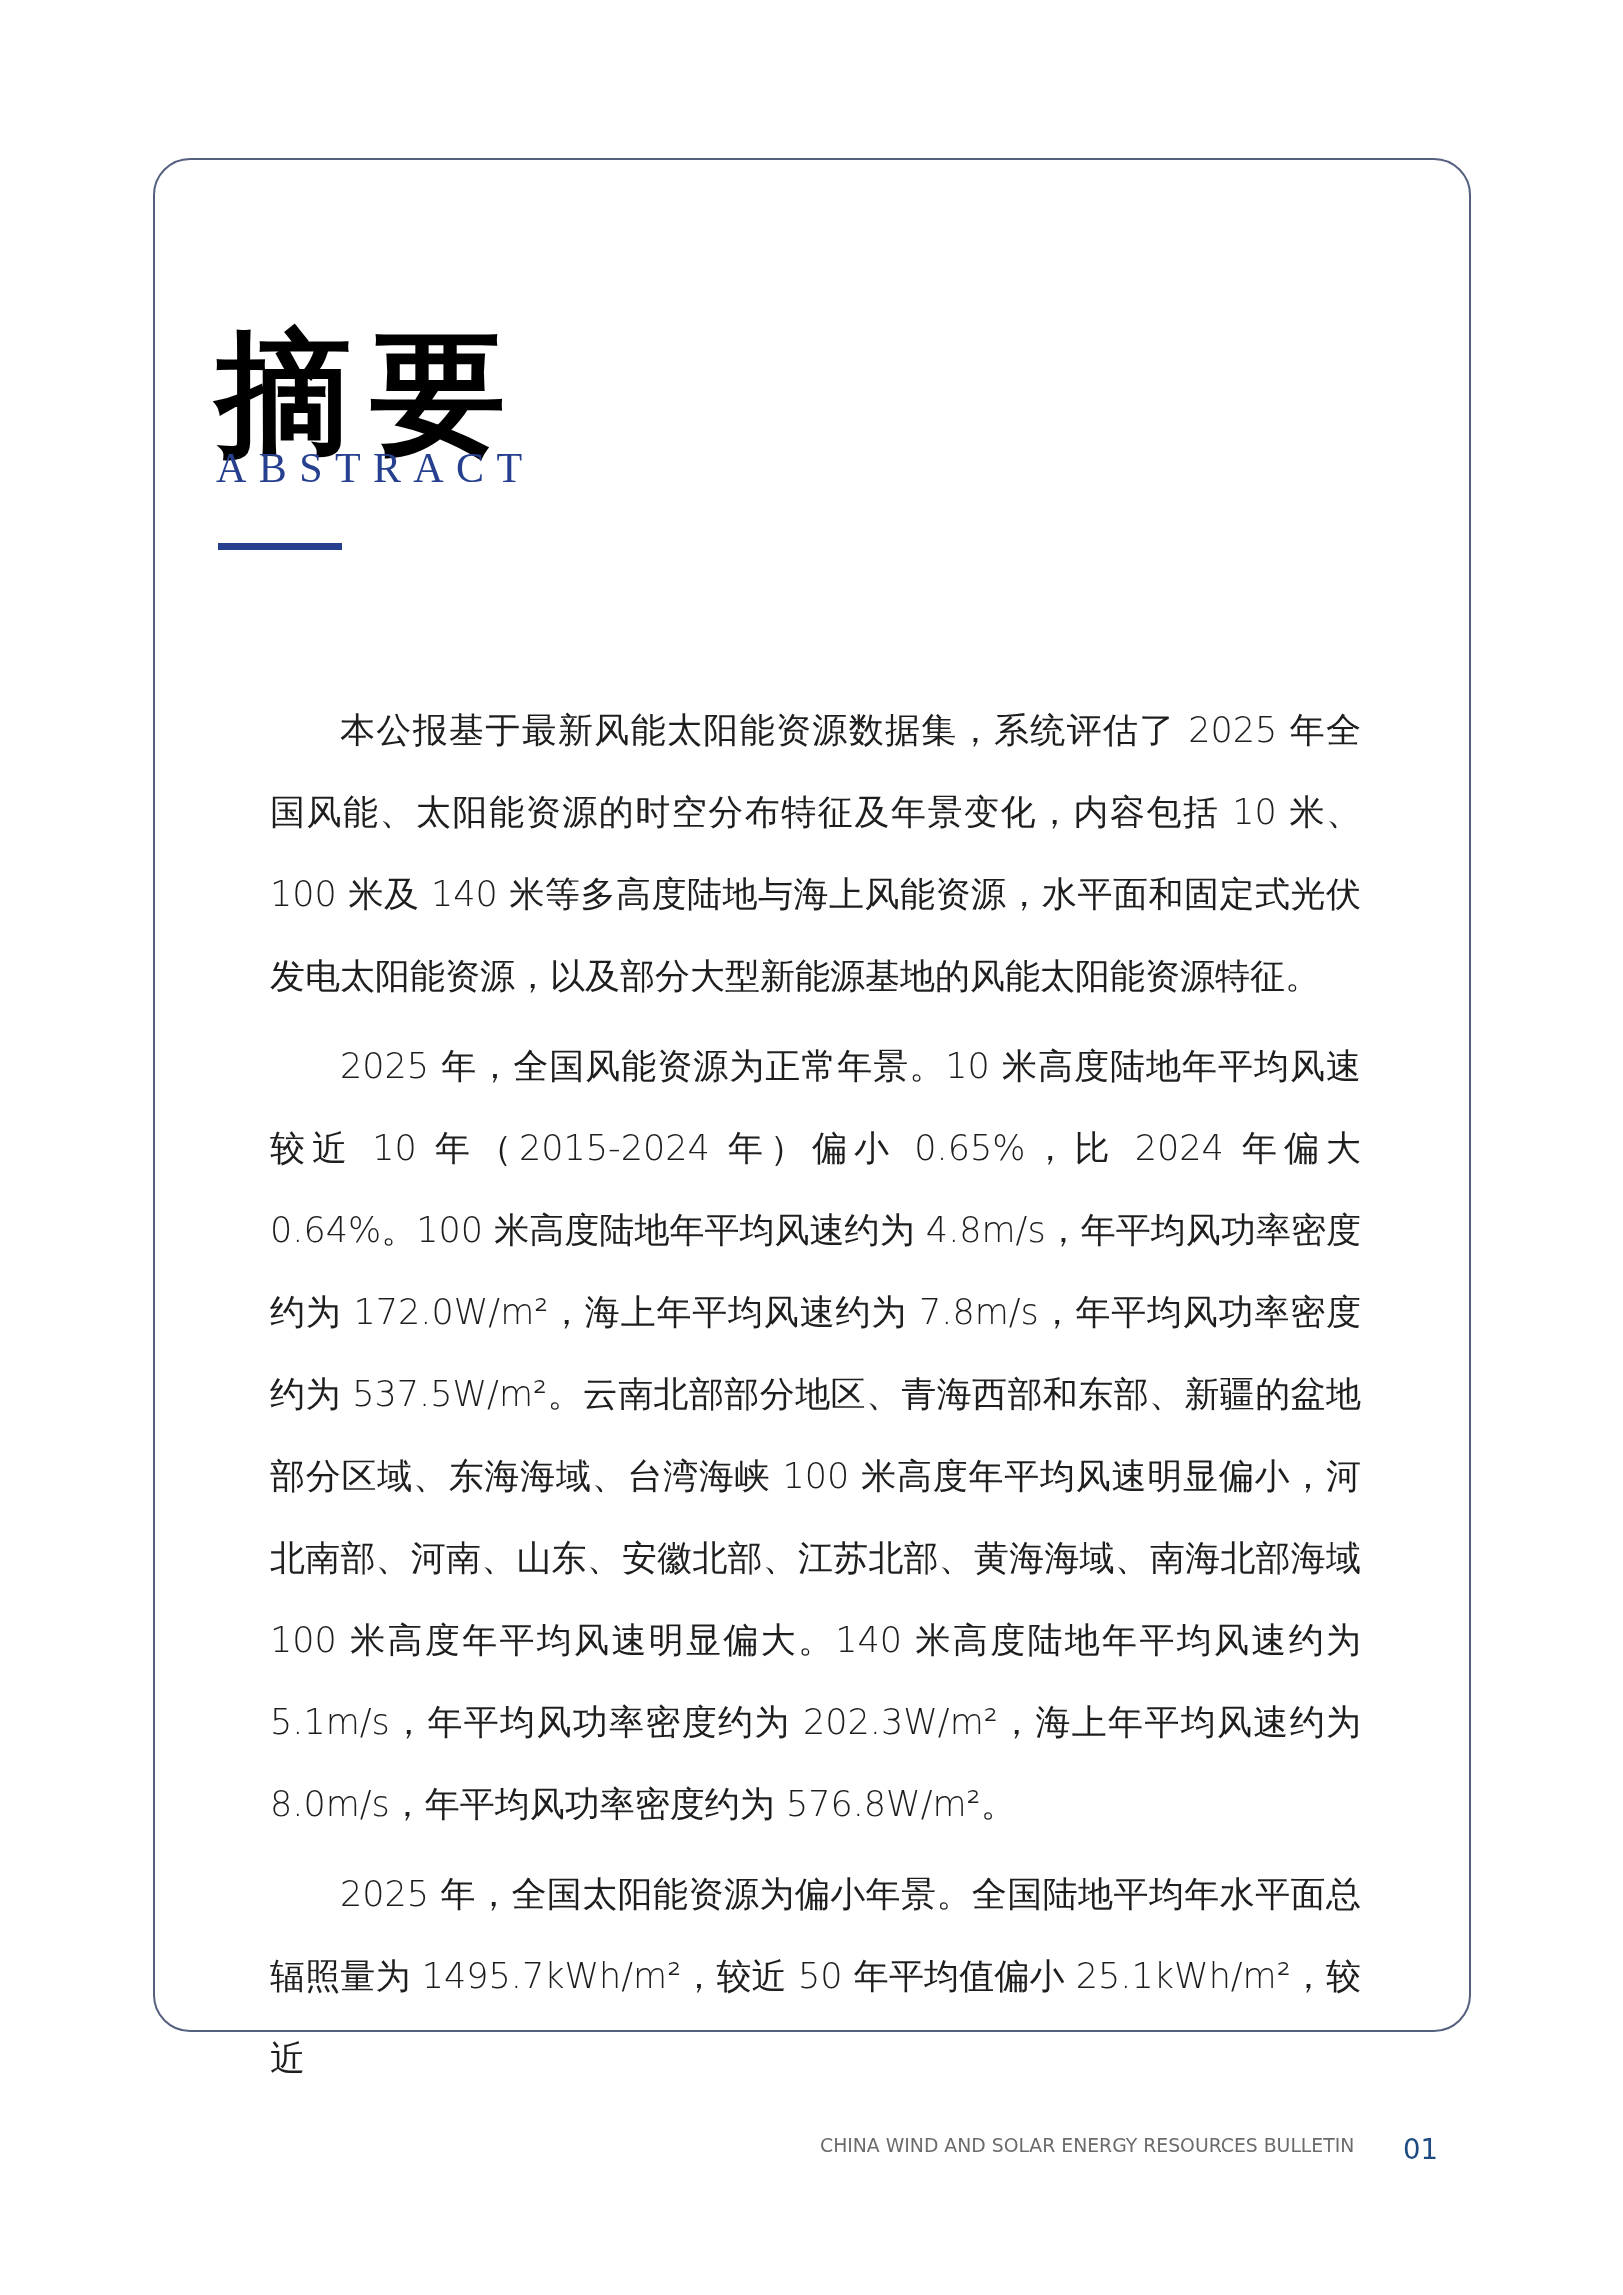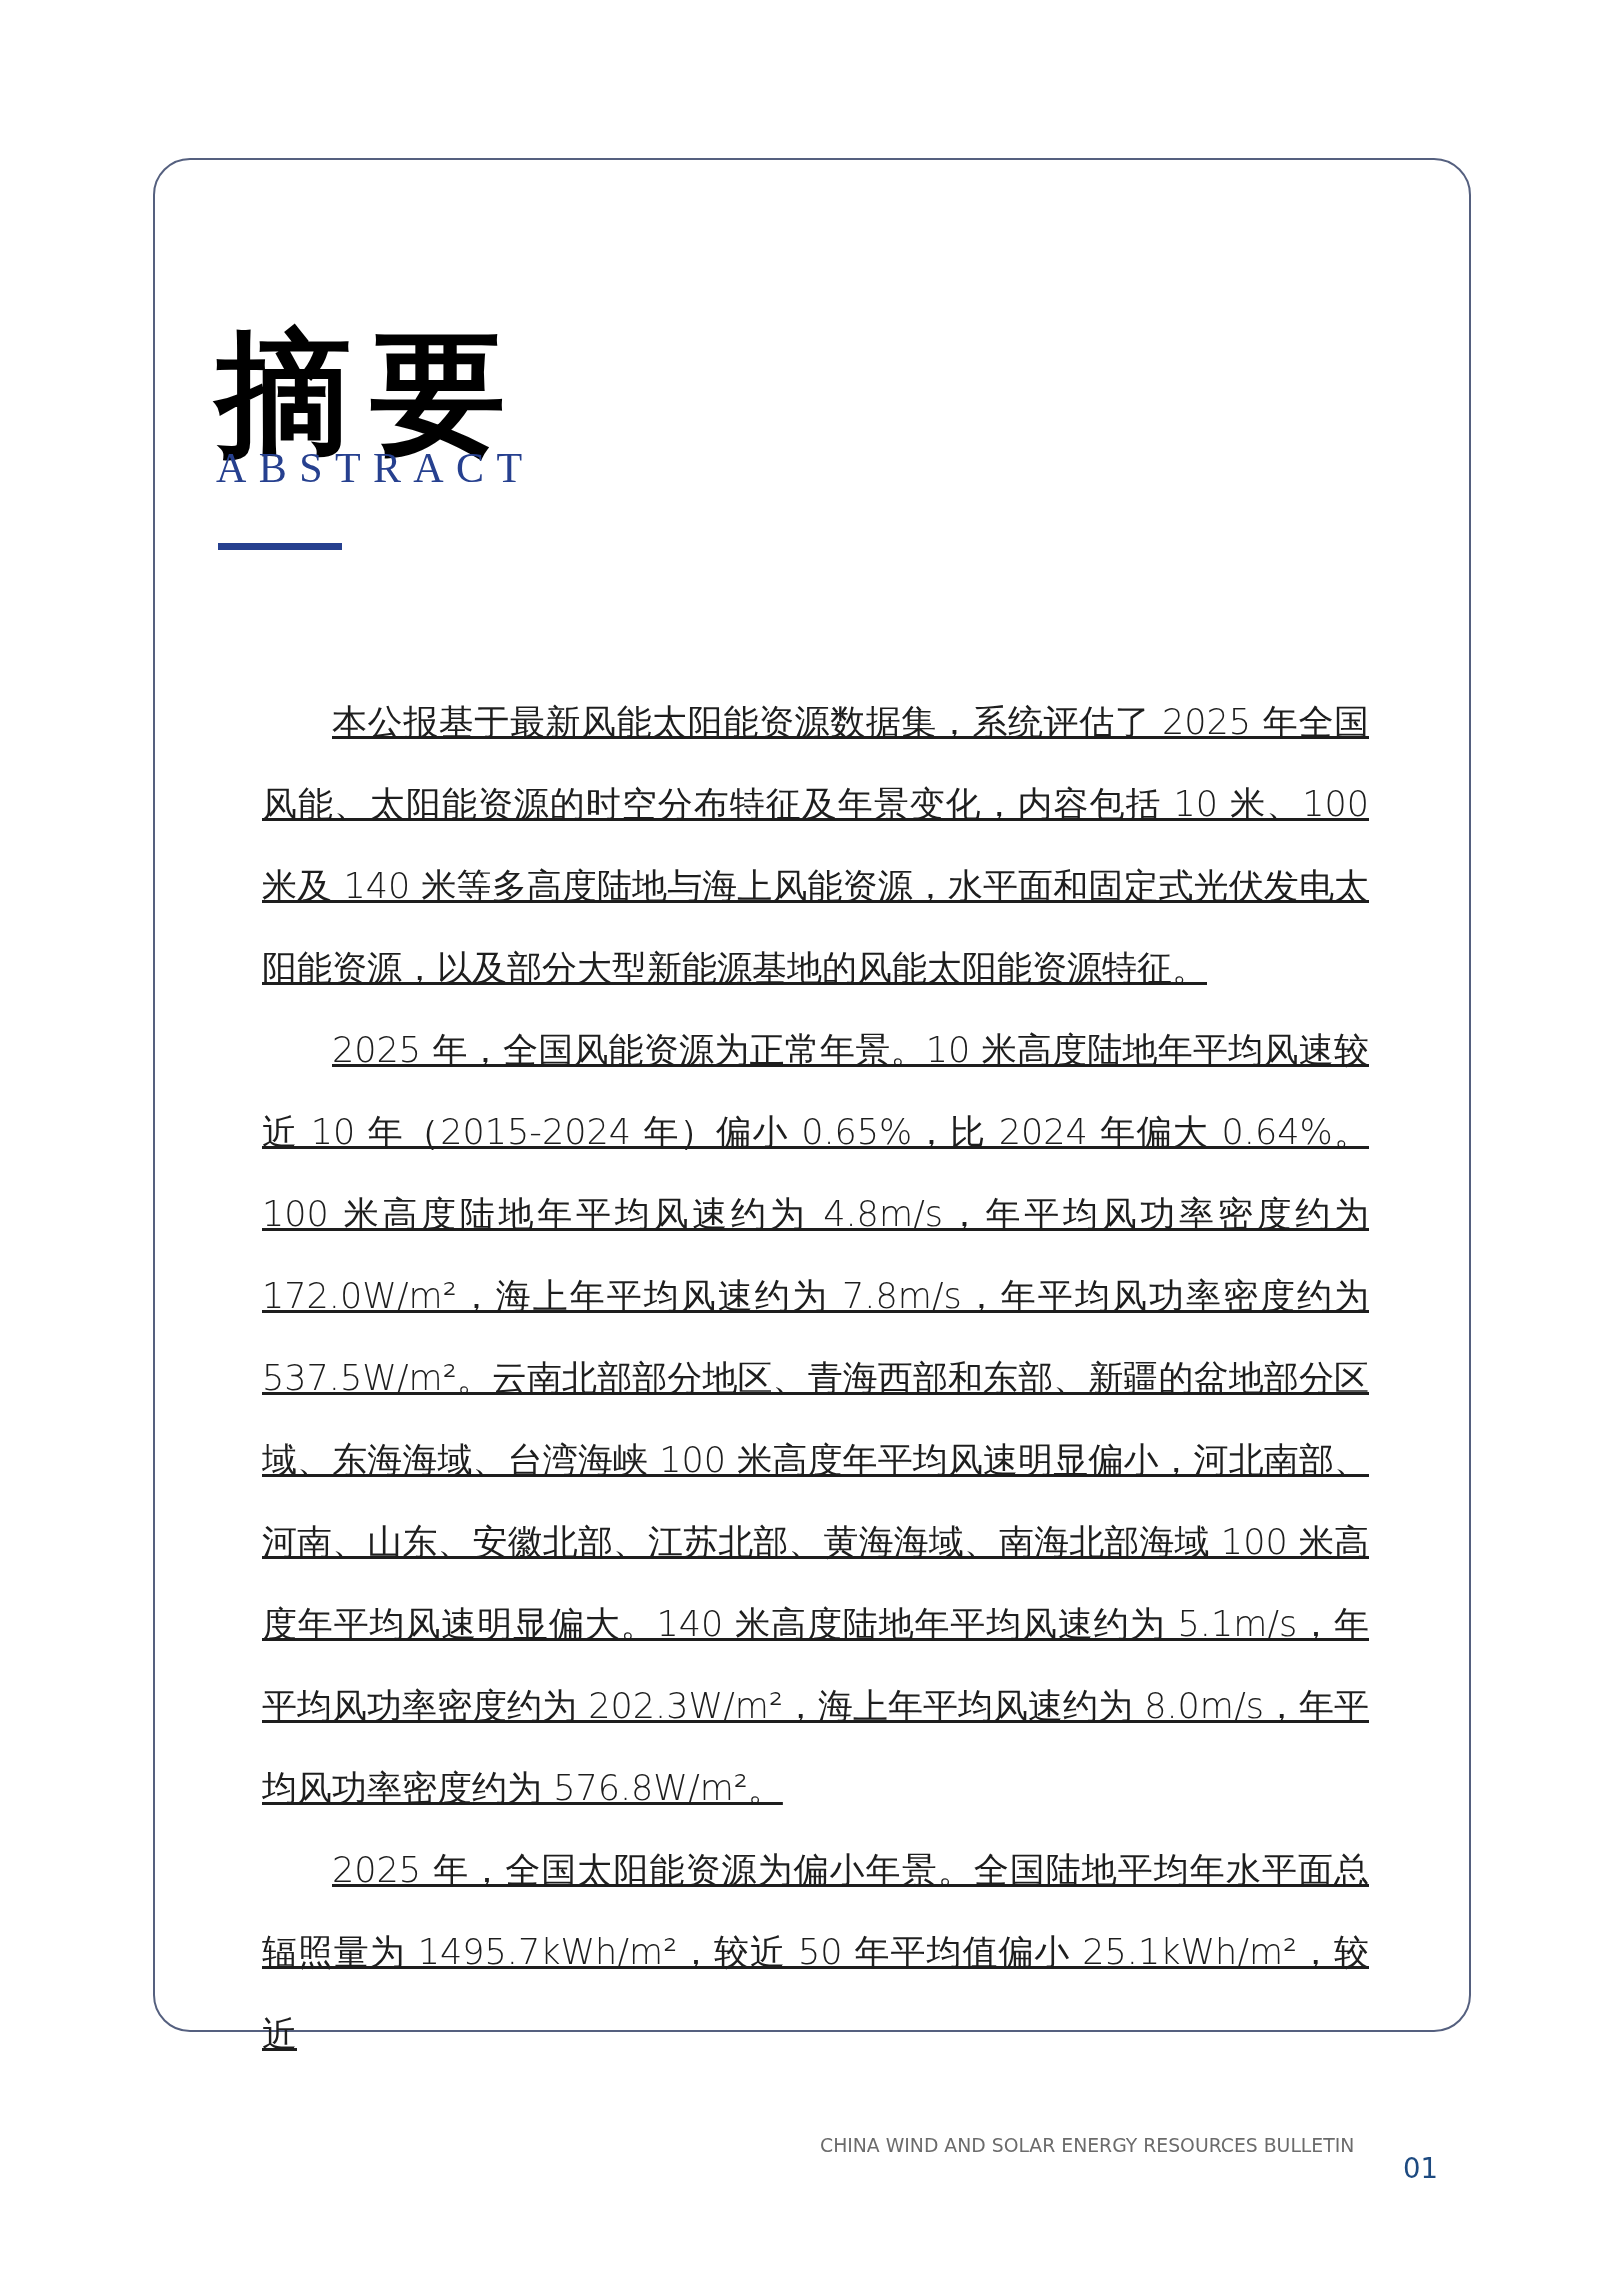--- a/index.html
+++ b/index.html
@@ -61,23 +61,22 @@
     top: 681px;
     width: 1107px;
     font-family: "DejaVu Sans", "Liberation Sans", sans-serif;
     font-weight: 300;
     font-size: 35px;
     line-height: 82px;
     color: #1e1e1e;
     text-align: justify;
   }
   .body-text p {
-    margin: 0;
+    margin: 8px;
     text-indent: 2em;
-    text-decoration: underline;
   }
   .footer {
     position: absolute;
     left: 820px;
     top: 2133px;
     height: 29px;
     display: flex;
     white-space: nowrap;
   }
   .footer-title {
@@ -87,21 +86,20 @@
     letter-spacing: 0px;
     transform: scaleX(0.94);
     transform-origin: left center;
   }
   .footer-page {
     position: absolute;
     left: 583px;
     font-family: "DejaVu Sans", "Liberation Sans", sans-serif;
     font-size: 27.5px;
     color: #1d4a80;
-    margin-top: 19px;
   }
 </style>
 </head>
 <body>
 
 <div class="frame"></div>
 
 <div class="title-cn">摘要</div>
 <div class="title-en">ABSTRACT</div>
 <div class="title-rule"></div>

